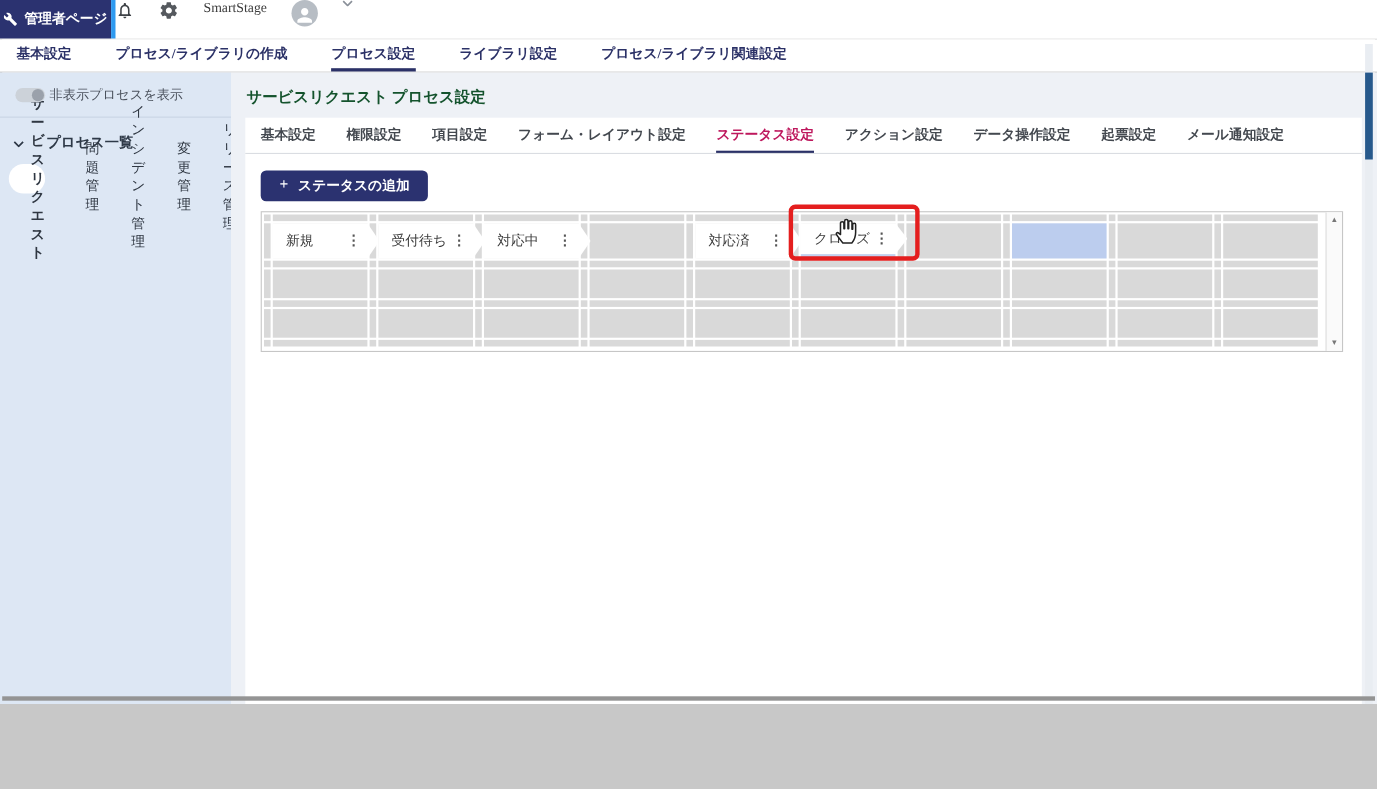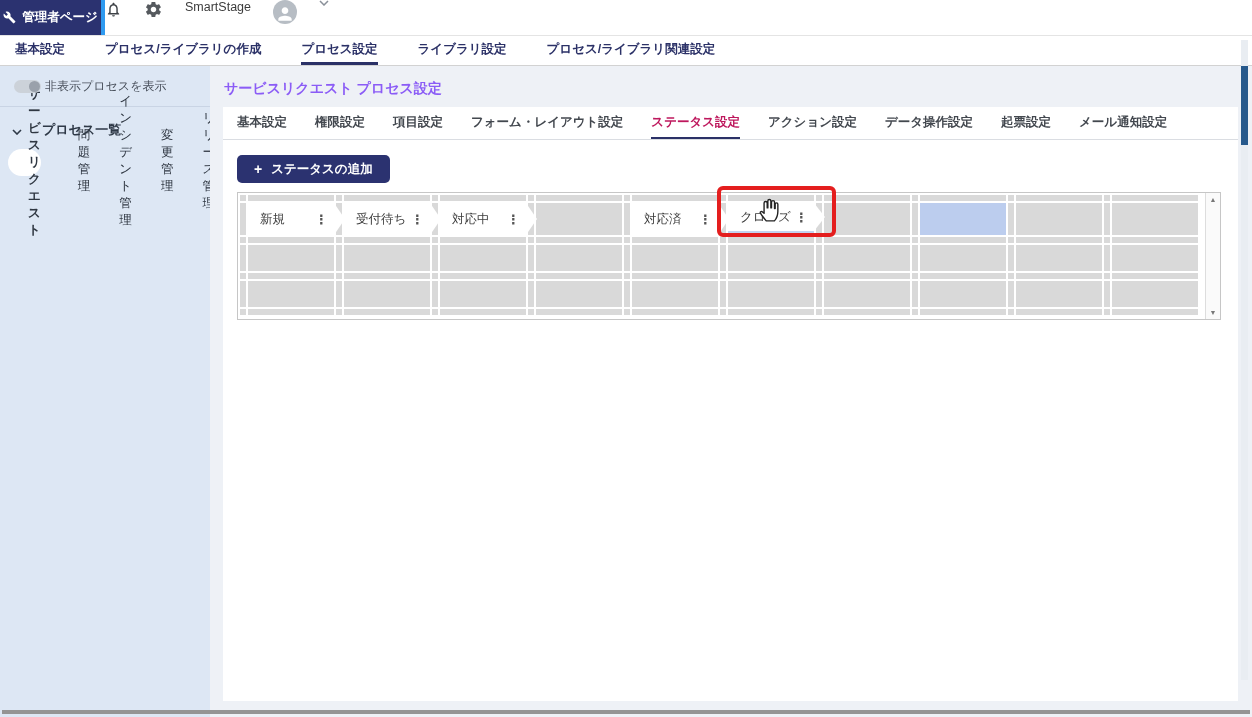--- a/index.html
+++ b/index.html
@@ -1,19 +1,19 @@
 <!DOCTYPE html>
 <html><head>
 <meta charset="utf-8">
 <style>
   * { box-sizing: border-box; margin: 0; padding: 0; }
   html,body { background:#c8c8c8; }
   body { font-family: "Liberation Sans", "DejaVu Sans", sans-serif; }
-  .page { position:relative; width:1252px; height:717px; background:#fff; overflow:hidden;
-          box-shadow: inset 0 0 0 2px #626c6e; }
+  .page { position:relative; width:1252px; height:640px; background:#fff; overflow:hidden;
+          box-shadow: inset 0 0 0 2px #626c6e; font-family: Liberation Serif, serif; }
 
   
   .topbar { height:36px; display:flex; align-items:stretch; background:#fff; border-bottom:1px solid #e4e4e4; }
   .admin-block { width:101px; background:#2b3270; color:#fff; display:flex; align-items:center; justify-content:center; gap:6px; font-size:12.5px; font-weight:bold; }
   .blue-strip { width:4px; background:#2e9af0; }
   .product-area { flex:1; display:flex; align-items:center; padding-left:14px; gap:10px; }
   .product-name { color:#2e9af0; font-size:14px; font-weight:bold; }
   .top-right { display:flex; align-items:flex-start; gap:22px; padding-right:24px; }
   .acct-name { font-size:12.5px; color:#3c3c3c; }
   .avatar { width:24px; height:24px; border-radius:50%; background:#b7bdc4; display:flex; align-items:flex-end; justify-content:center; overflow:hidden; }
@@ -31,21 +31,21 @@
   .toggle { width:27px; height:13px; border-radius:7px; background:#ccd2d9; position:relative; flex-shrink:0; cursor:pointer; }
   .toggle-knob { position:absolute; right:1px; top:1px; width:11px; height:11px; border-radius:50%; background:#9aa1ab; }
   .toggle-label { font-size:12px; color:#4a515c; }
   .side-section { display:flex; align-items:center; gap:20px; padding:14px 14px 8px 12px; font-size:13px; font-weight:bold; color:#2e3947; cursor:pointer; }
   .side-items { display:flex; gap:1px; }
   .side-item { height:28px; display:flex; align-items:center; padding-left:28px; font-size:12.5px; color:#2f3742; cursor:pointer; }
   .side-item.active { background:#fff; border-radius:14px; margin:2px 8px; padding-left:20px; font-weight:bold; height:27px; }
 
   
   .main { flex:1; background:#eef1f6; display:flex; flex-direction:column; min-width:0; }
-  .main-title { padding:14px 0 9px 14px; font-size:14px; font-weight:bold; color:#8b5cf6; }
+  .main-title { padding:14px 0 9px 14px; font-size:14px; font-weight:bold; color:#14532d; }
   .card { flex:1; background:#fff; margin:0 14px 16px 13px; display:flex; flex-direction:column; }
   .subtabs { display:flex; align-items:stretch; gap:28px; height:33px; padding-left:14px; border-bottom:1px solid #dadde2; }
   .subtab { display:flex; align-items:center; font-size:12.5px; font-weight:bold; color:#43484f; border-bottom:2px solid transparent; cursor:pointer; white-space:nowrap; }
   .subtab.active { color:#be185d; border-bottom-color:#2b3167; }
   .toolbar { padding:15px 0 0 14px; }
   .add-btn { height:28px; background:#2b3270; color:#fff; border:none; border-radius:5px; font-weight:bold; font-size:12.5px; display:inline-flex; align-items:center; gap:9px; padding:0 17px; cursor:pointer; font-family:inherit; }
   .add-plus { font-size:14px; font-weight:bold; }
 
   
   .grid-wrap { margin:9px 17px 0 14px; border:1px solid #c6c6c6; display:flex; background:#fff; }

